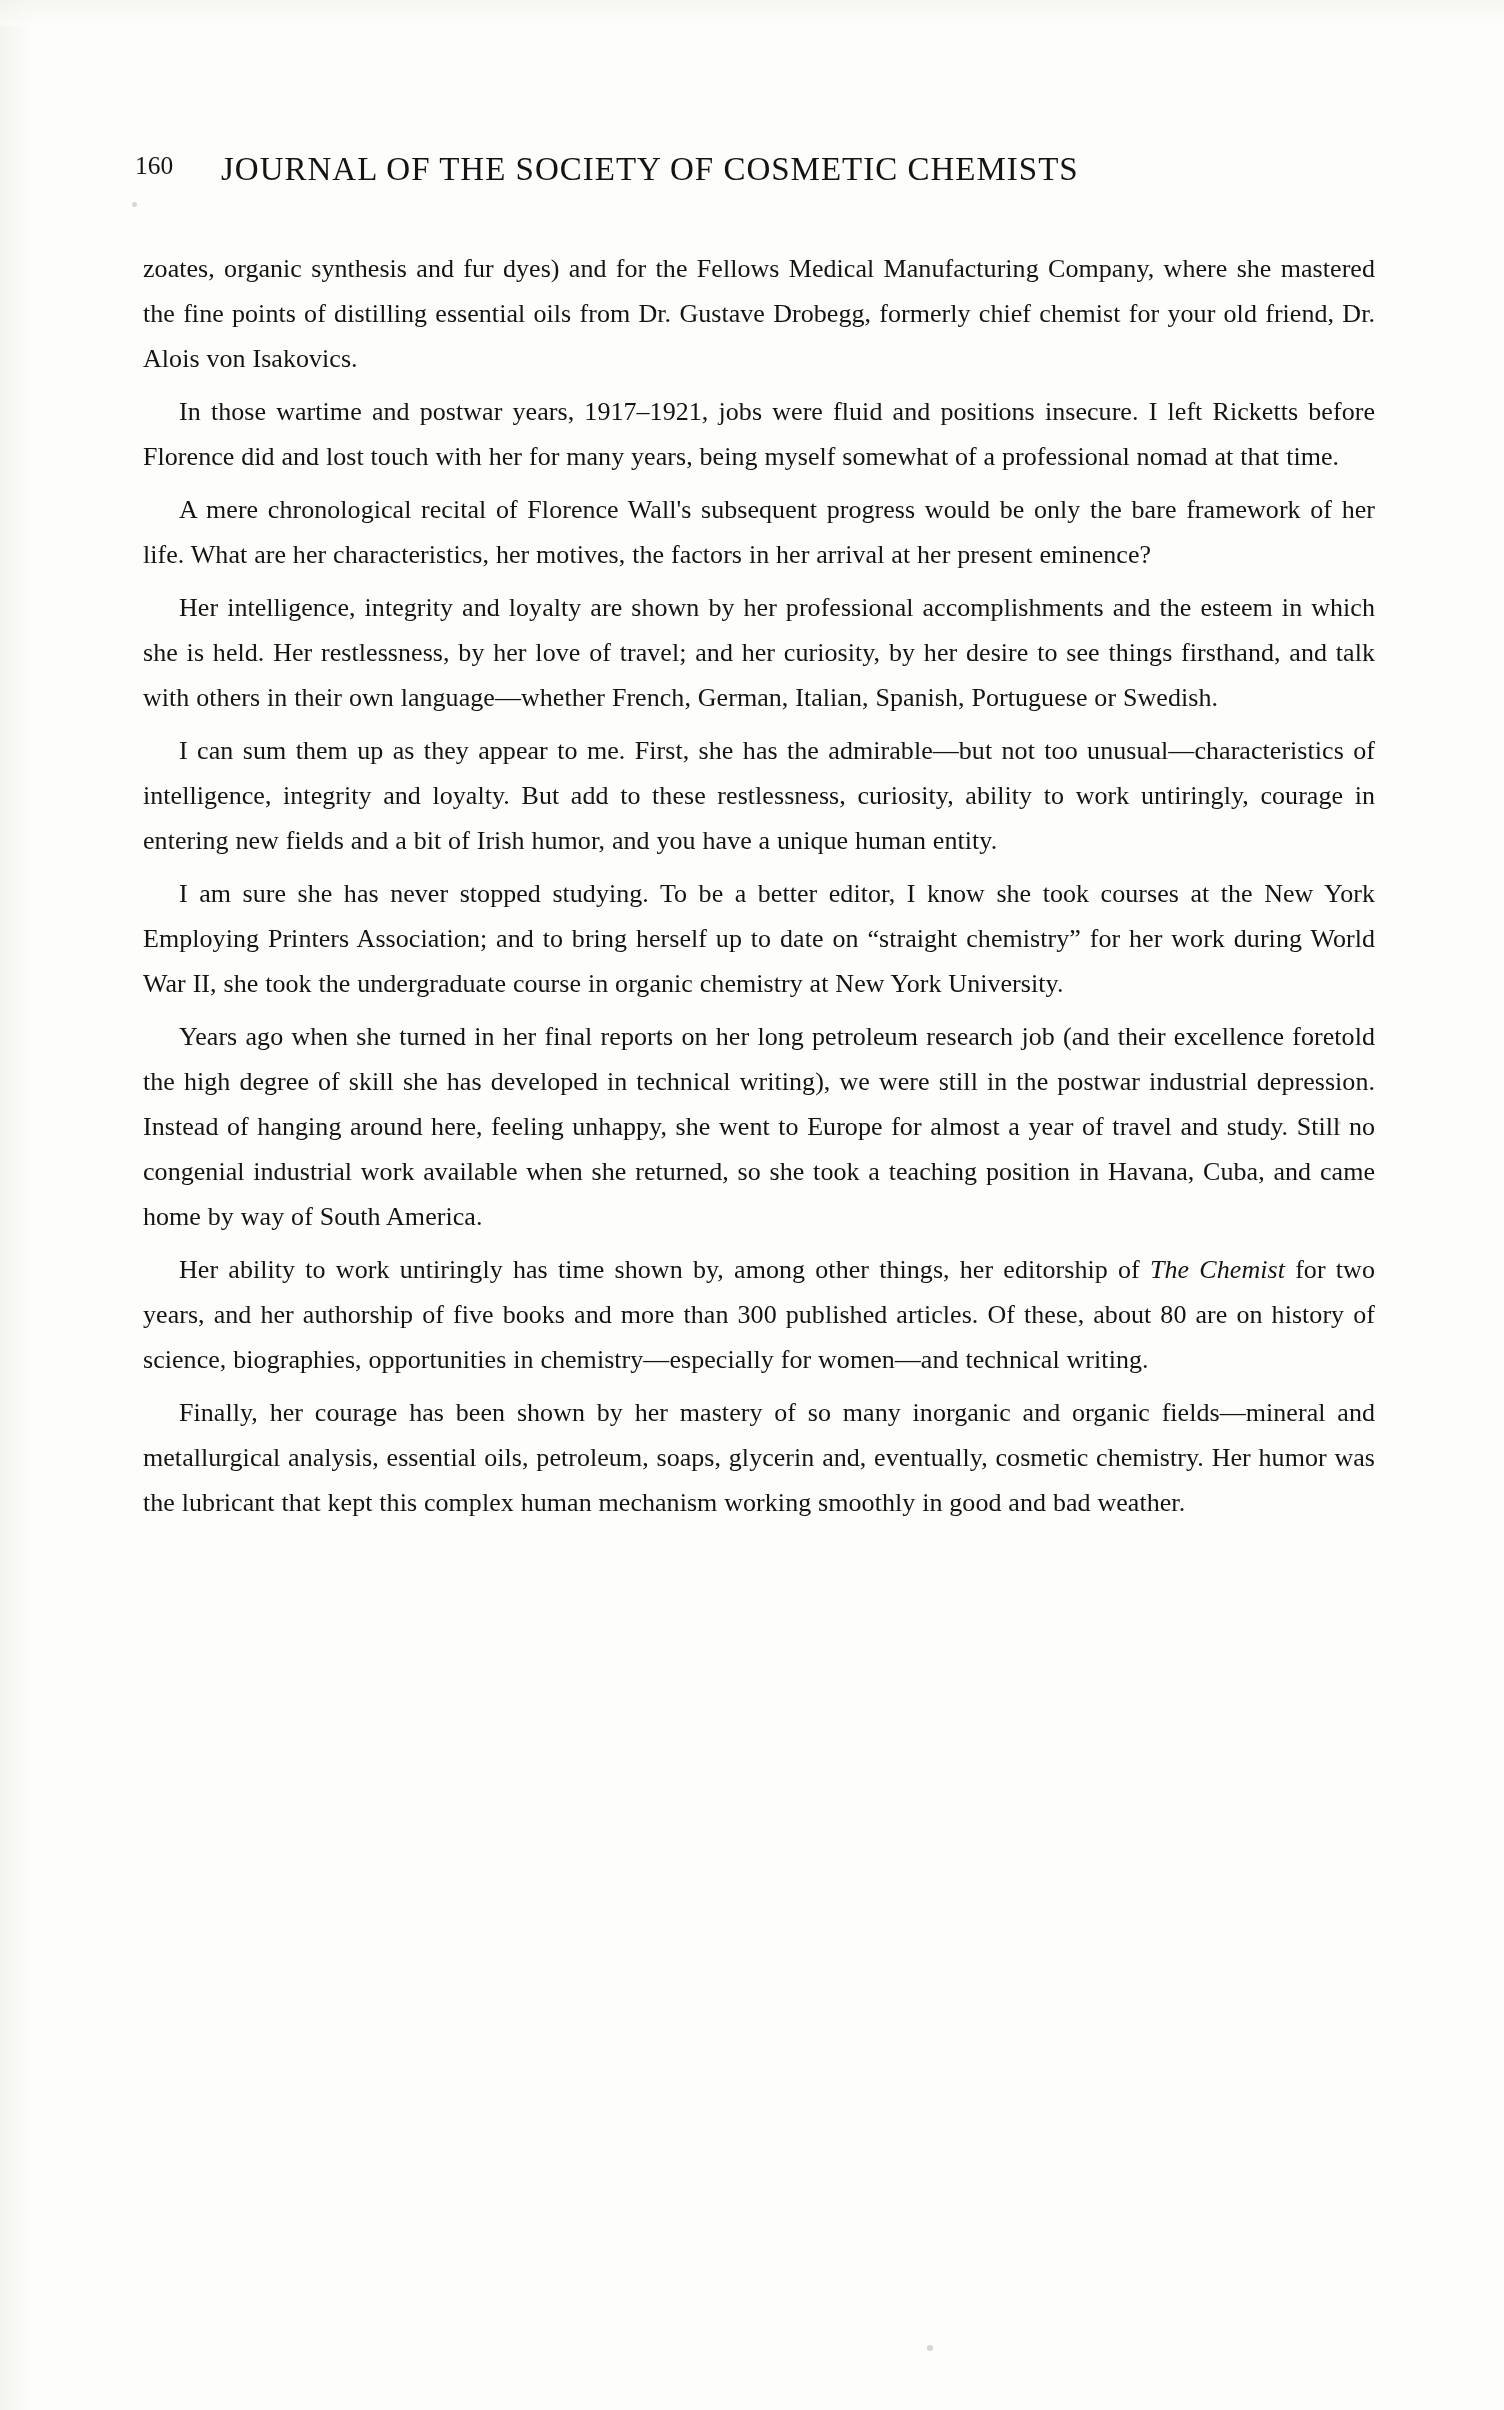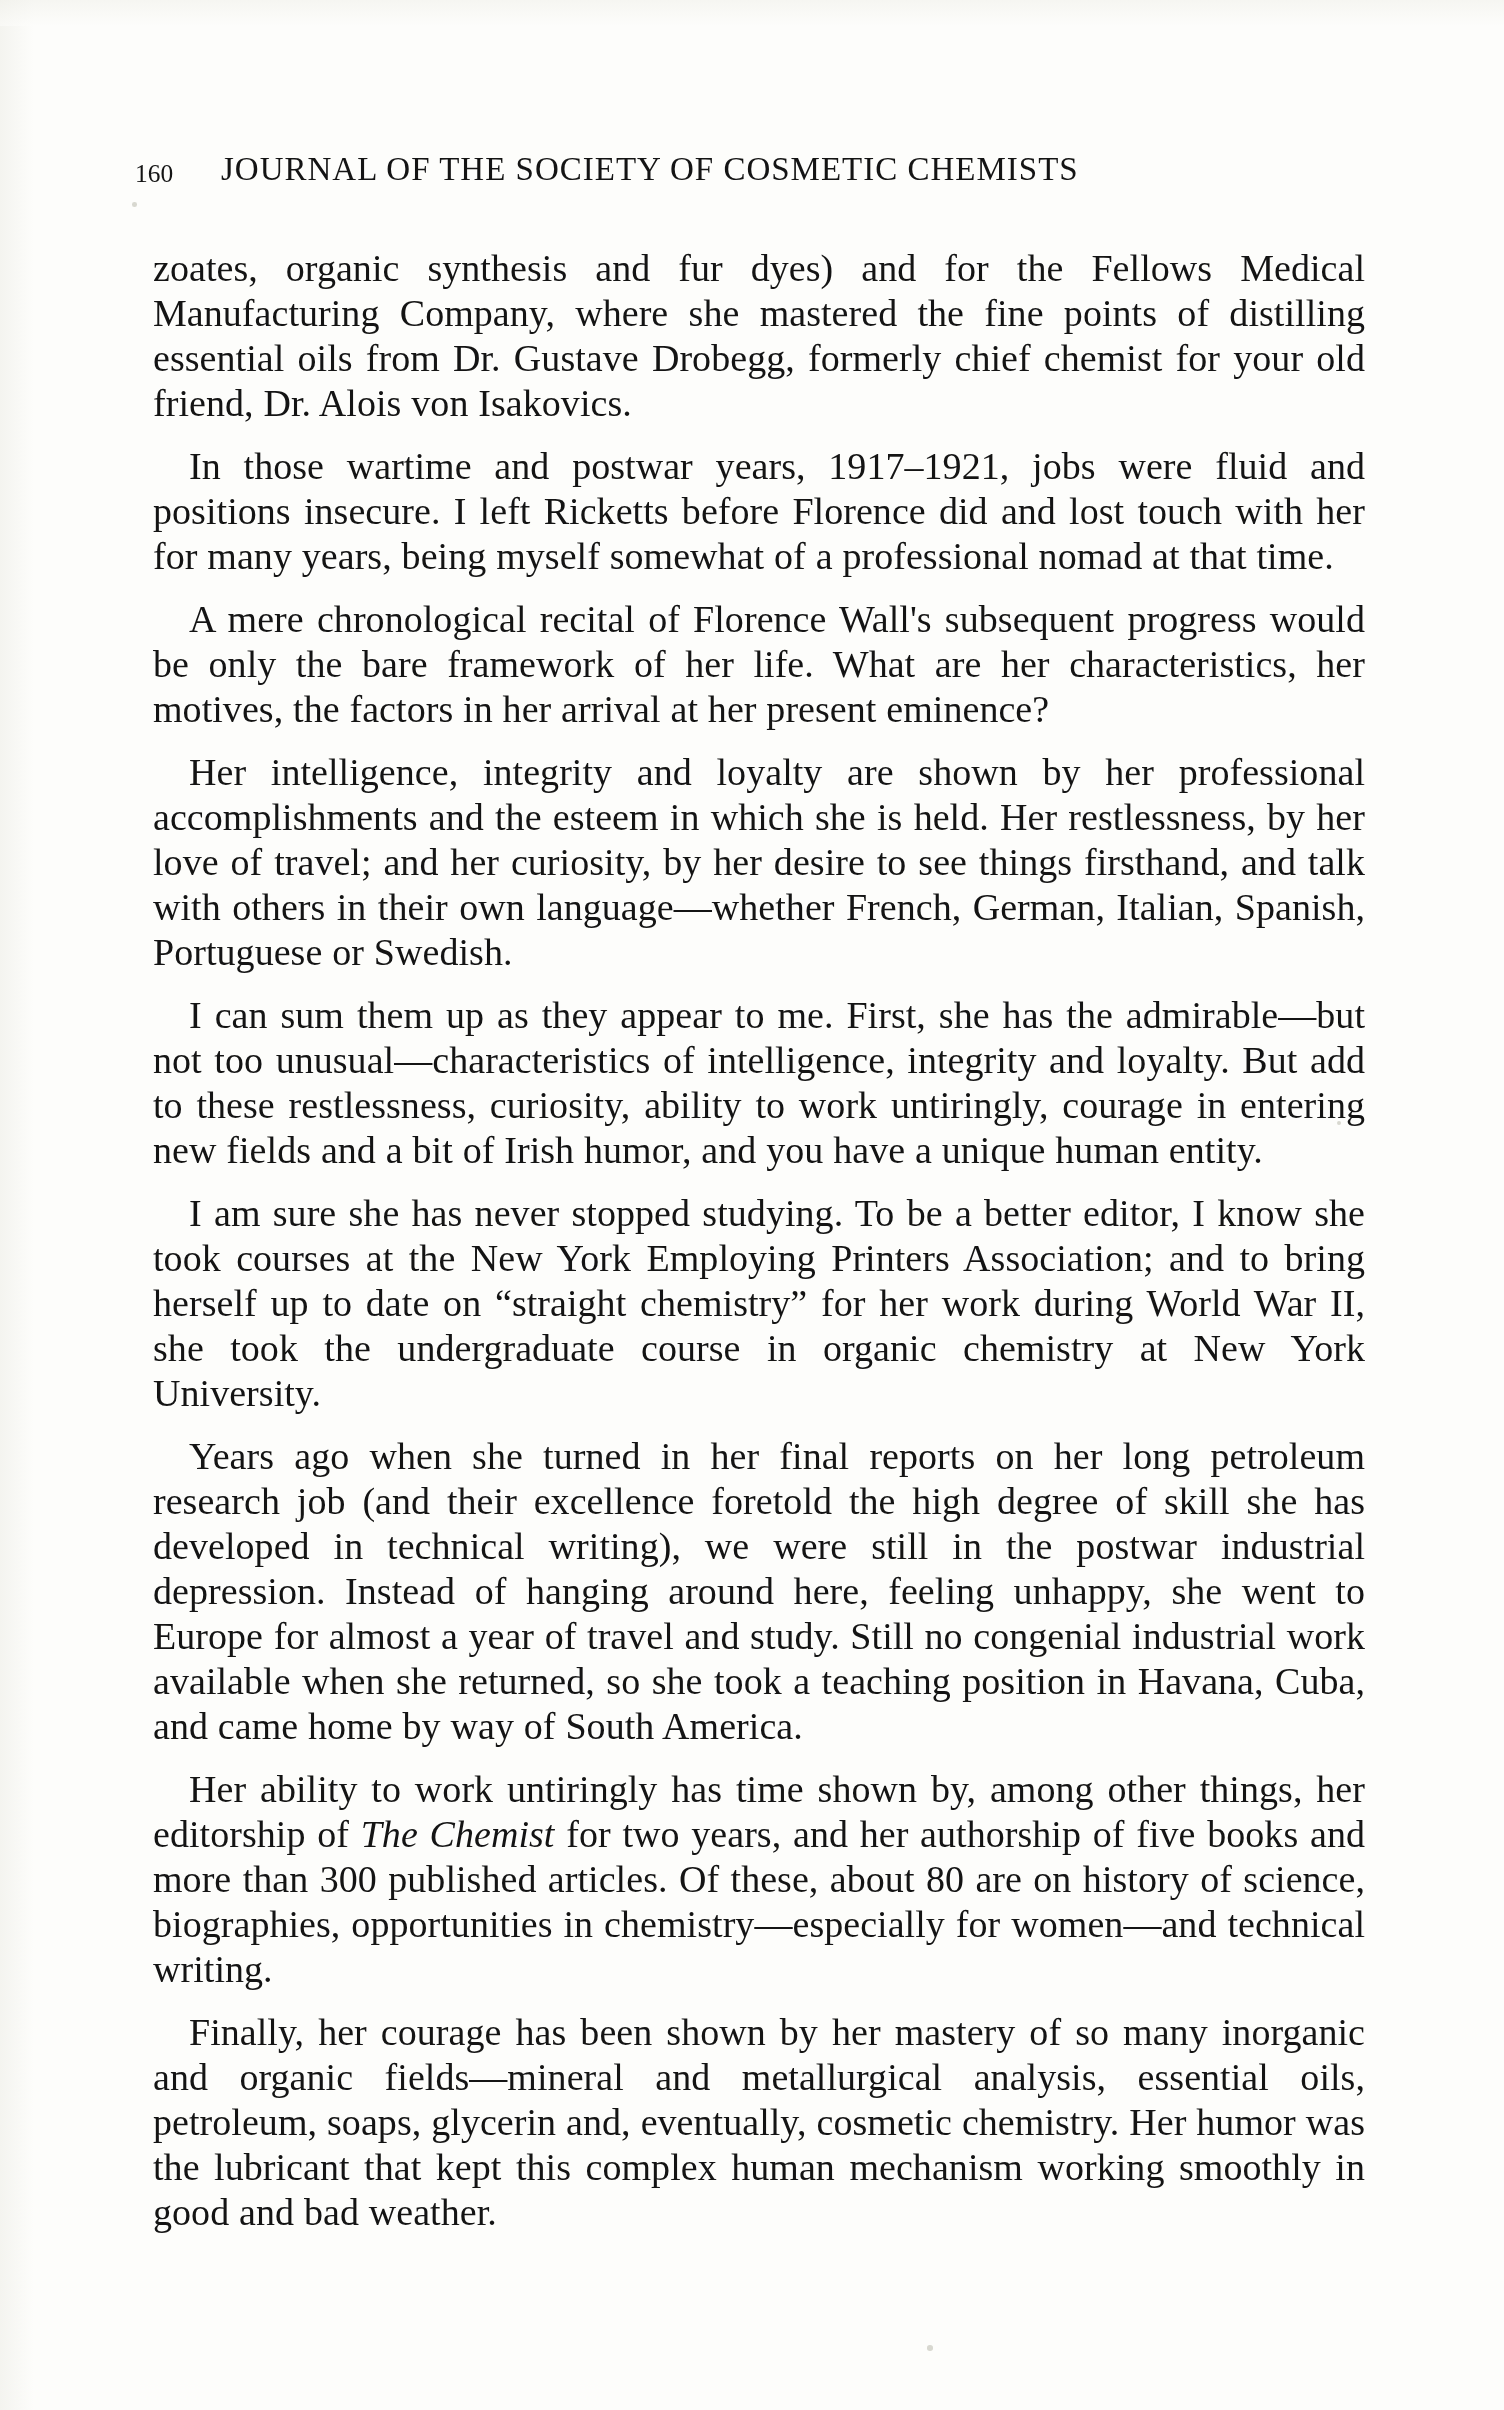--- a/index.html
+++ b/index.html
@@ -24,39 +24,39 @@
     background: #fdfdfb;
   }
   .content {
     position: absolute;
     left: 135px;
     top: 151px;
     width: 1248px;
   }
   .runhead {
     display: flex;
-    align-items: flex-end;
+    align-items: flex-start;
     font-size: 26px;
     margin-bottom: 58px;
     letter-spacing: 0.4px;
   }
   .runhead .folio {
     width: 86px;
     flex: 0 0 86px;
     font-size: 25.4px;
     letter-spacing: 0px;
   }
   .runhead .title {
     font-size: 33px;
     letter-spacing: 1px;
     white-space: nowrap;
   }
   .body p {
-    margin: 18px;
-    font-size: 38px;
+    margin: 8px;
+    font-size: 26px;
     line-height: 45px;
     text-align: justify;
     text-justify: inter-word;
     letter-spacing: 0.05px;
     word-spacing: 0.3px;
   }
   .body p.indent {
     text-indent: 36px;
   }
   .body p.noindent {

